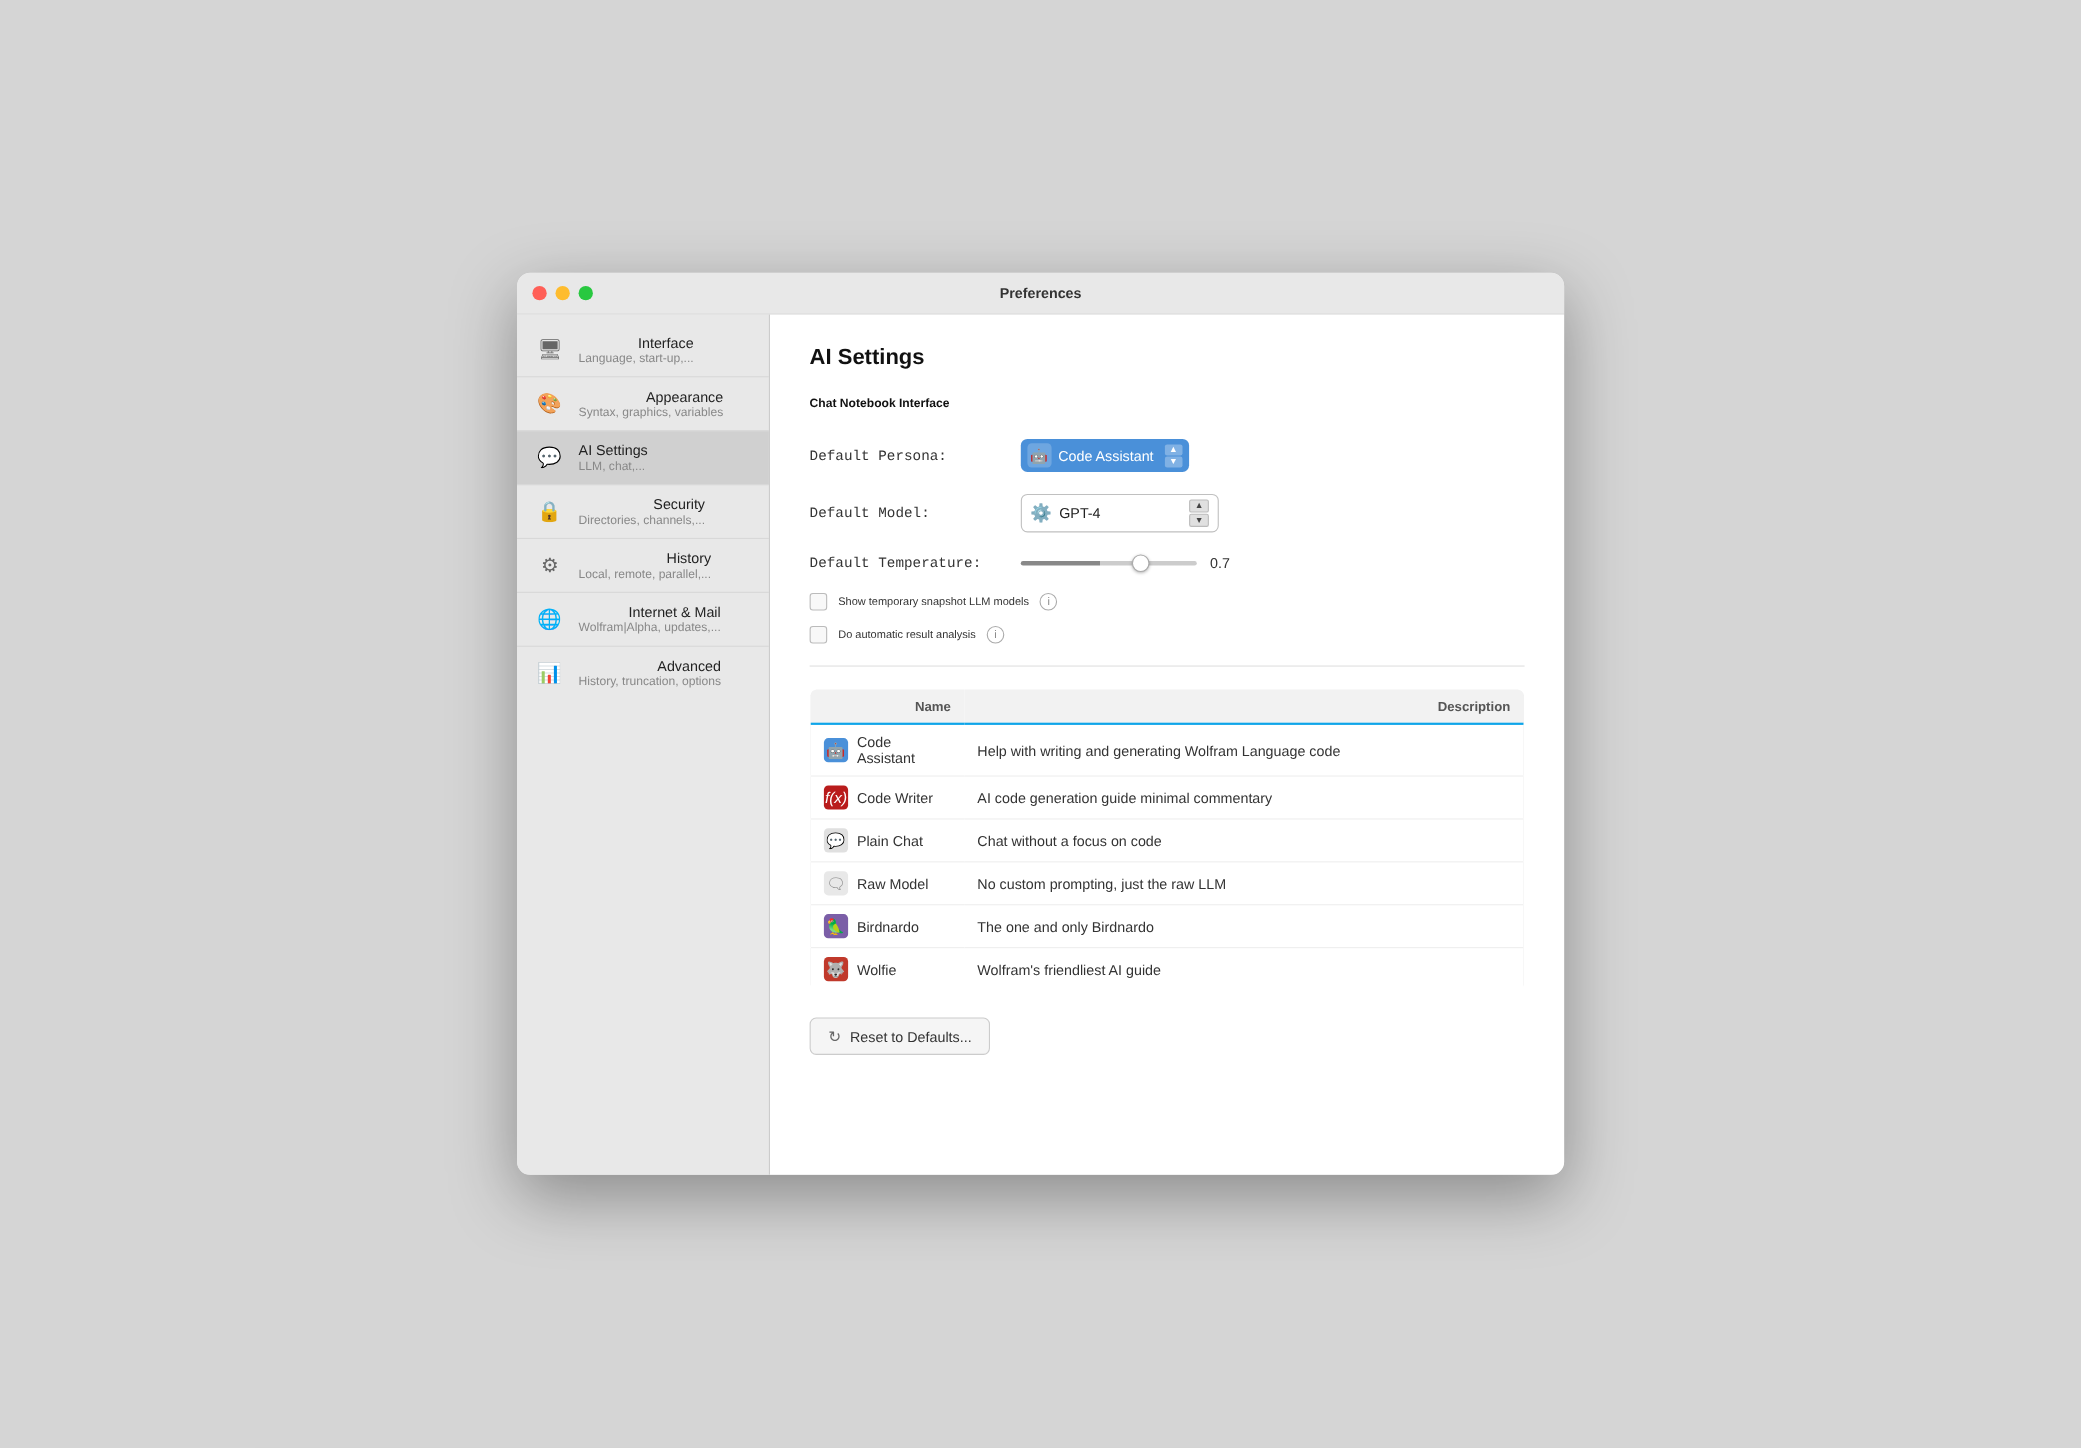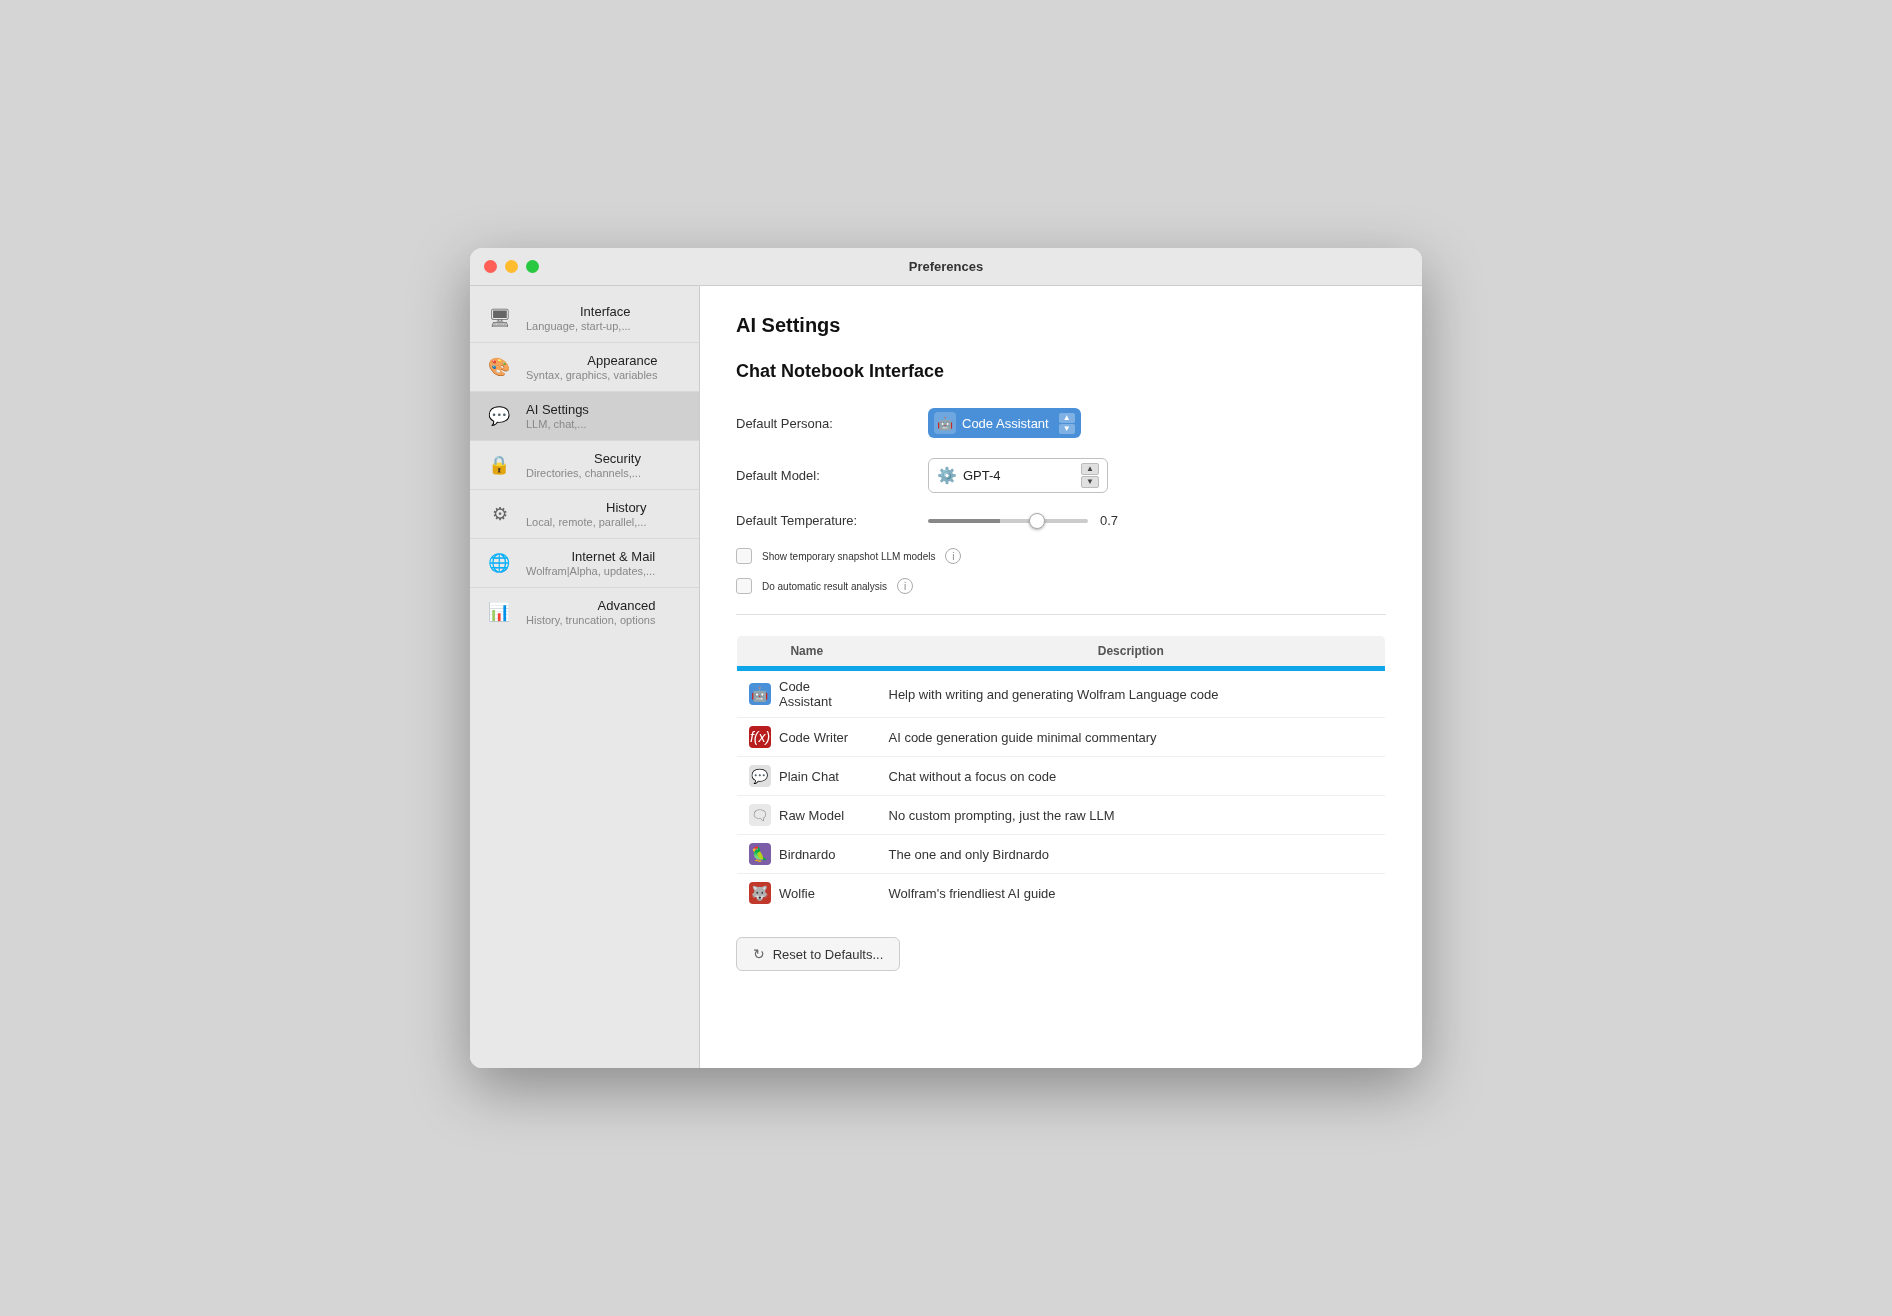--- a/index.html
+++ b/index.html
@@ -129,39 +129,40 @@
     }
 
     .section-title {
       font-size: 20px;
       font-weight: 600;
       color: #111;
       margin-bottom: 24px;
     }
 
     .subsection-title {
-      font-size: 18px;
+      font-size: 11px;
       font-weight: 700;
       color: #111;
       margin-bottom: 18px;
       padding-bottom: 8px;
     }
 
     .settings-row {
       display: flex;
       align-items: center;
       margin-bottom: 20px;
       gap: 12px;
     }
 
     .settings-label {
       font-size: 13px;
       color: #333;
       width: 180px;
       flex-shrink: 0;
+      font-family: Liberation Mono, monospace;
     }
 
     .dropdown-blue {
       background: #4a90d9;
       border-color: #3a7bc8;
       border-radius: 6px;
       padding: 4px 6px;
       display: flex;
       align-items: center;
       gap: 6px;
@@ -300,25 +301,25 @@
       width: 100%;
       border-collapse: collapse;
       border: 1px solid #ddd;
       border-radius: 6px;
       overflow: hidden;
     }
 
     .personas-table th {
       background: #f2f2f2;
       padding: 8px 12px;
-      text-align: center;
+      text-align: right;
       font-size: 12px;
       font-weight: 600;
       color: #555;
-      border-bottom: 5px solid #0ea5e9;
+      border-bottom: 2px solid #0ea5e9;
     }
 
     .personas-table td {
       padding: 8px 12px;
       font-size: 13px;
       color: #333;
       border-bottom: 1px solid #eee;
       vertical-align: middle;
     }
 

